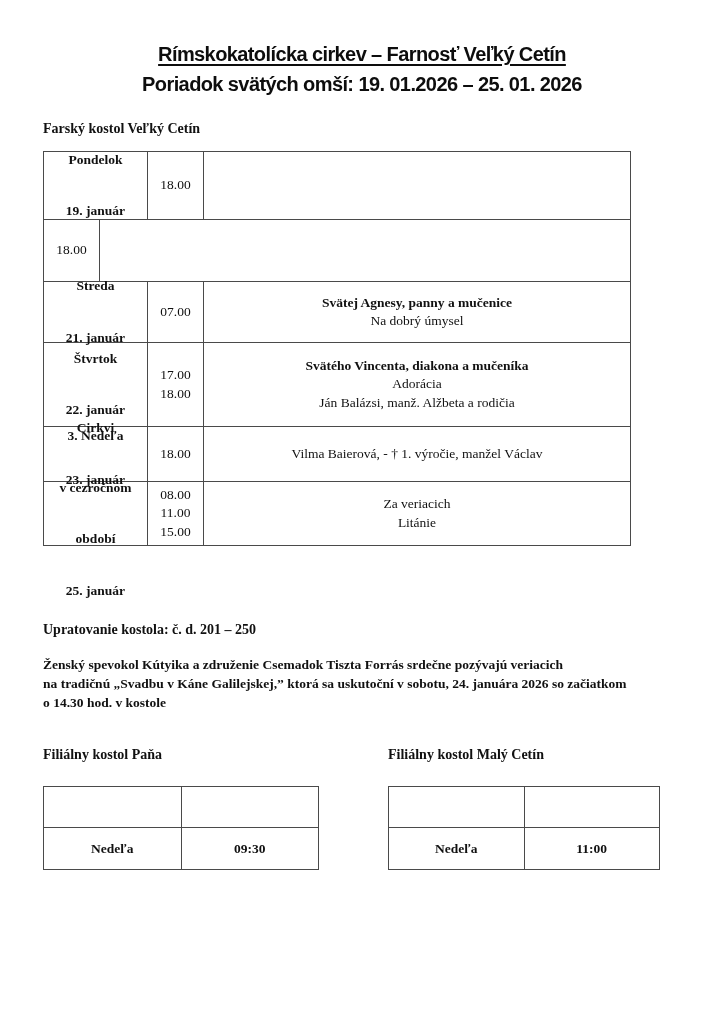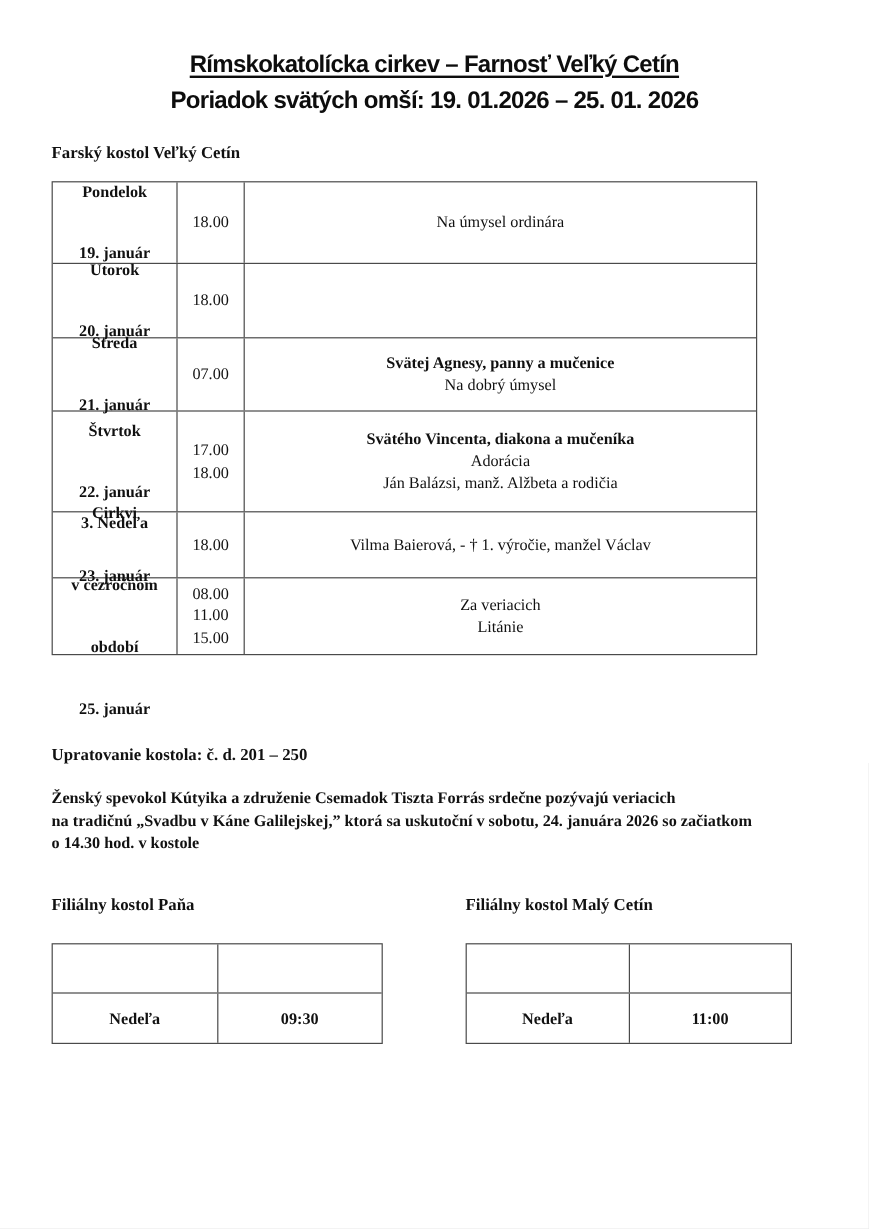--- a/index.html
+++ b/index.html
@@ -132,29 +132,22 @@
 
   <div class="mass-table">
       <div class="mrow">
         <div class="mcell day">
           <div>Pondelok</div>
           <div>19. január</div>
         </div>
         <div class="mcell time">
           <div>18.00</div>
         </div>
-        <div class="mcell desc">
-          <div>Na úmysel ordinára</div>
-        </div>
-      </div>
-      <div class="mrow">
-        <div class="mcell day">
-          <div>Utorok</div>
-          <div>20. január</div>
-        </div>
+      </div>
+      <div class="mrow">
         <div class="mcell time">
           <div>18.00</div>
         </div>
       </div>
       <div class="mrow">
         <div class="mcell day">
           <div>Streda</div>
           <div>21. január</div>
         </div>
         <div class="mcell time">

